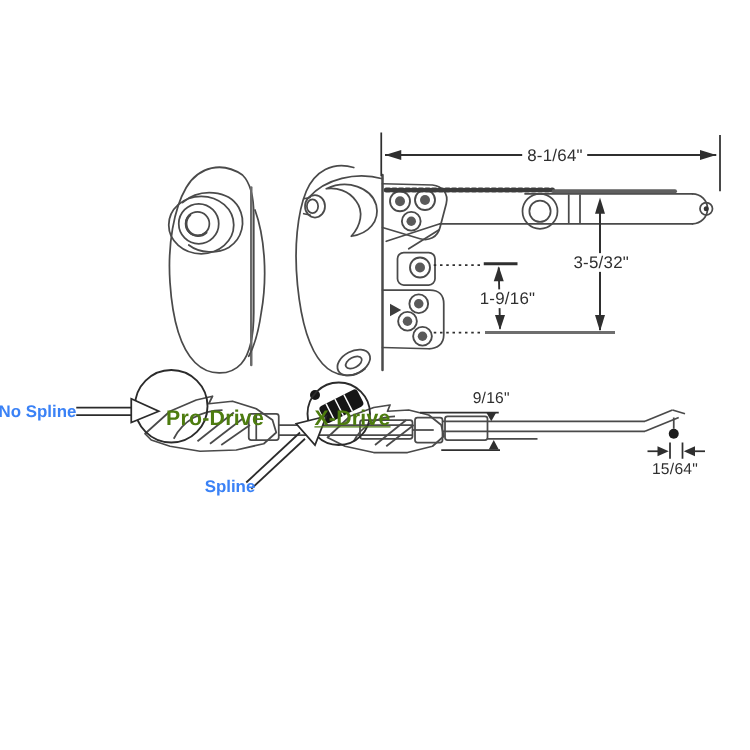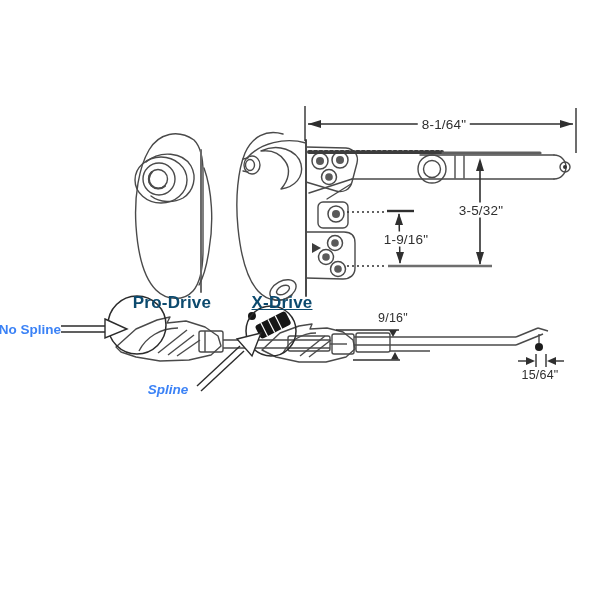--- a/index.html
+++ b/index.html
@@ -1,21 +1,21 @@
 <!DOCTYPE html>
 <html><head>
 <meta charset="utf-8">
 <style>
   html,body{margin:0;padding:0;background:#fff;}
   #stage{position:relative;width:600px;height:600px;background:#fff;overflow:hidden;
          font-family:"Liberation Sans",sans-serif;}
   #stage svg{position:absolute;left:0;top:0;}
   .lbl{position:absolute;transform:translate(-50%,-50%);white-space:nowrap;}
   .dim{font-size:13.5px;color:#2f2f2f;background:#fff;padding:0 4px;letter-spacing:0.2px;}
-  .product{font-size:17px;font-weight:bold;color:#0c4a6e;letter-spacing:0.2px;}
+  .product{font-size:17px;font-weight:bold;color:#4d7c0f;letter-spacing:0.2px;margin-top:32px;}
   .callout{font-size:13.5px;font-weight:bold;color:#3b82f6;}
   .small-dim{font-size:12.5px;}
 </style>
 </head>
 <body>
 
 <div id="stage">
 
 <svg width="600" height="600" viewBox="0 0 600 600">
 
@@ -179,15 +179,15 @@
 <div class="lbl dim small-dim" style="left:393px;top:318px;padding:0 2px;">9/16"</div>
 
 <div class="lbl dim small-dim" style="left:540px;top:375px;padding:0 2px;">15/64"</div>
 
 <div class="lbl product" style="left:172px;top:303px;">Pro-Drive</div>
 
 <div class="lbl product" style="left:282px;top:303px;text-decoration:underline;">X-Drive</div>
 
 <div class="lbl callout" style="left:30px;top:329px;">No Spline</div>
 
-<div class="lbl callout" style="left:168px;top:389px;font-style:italic;">Spline</div>
+<div class="lbl callout" style="left:184px;top:389px;">Spline</div>
 
 </div>
 
 </body></html>

